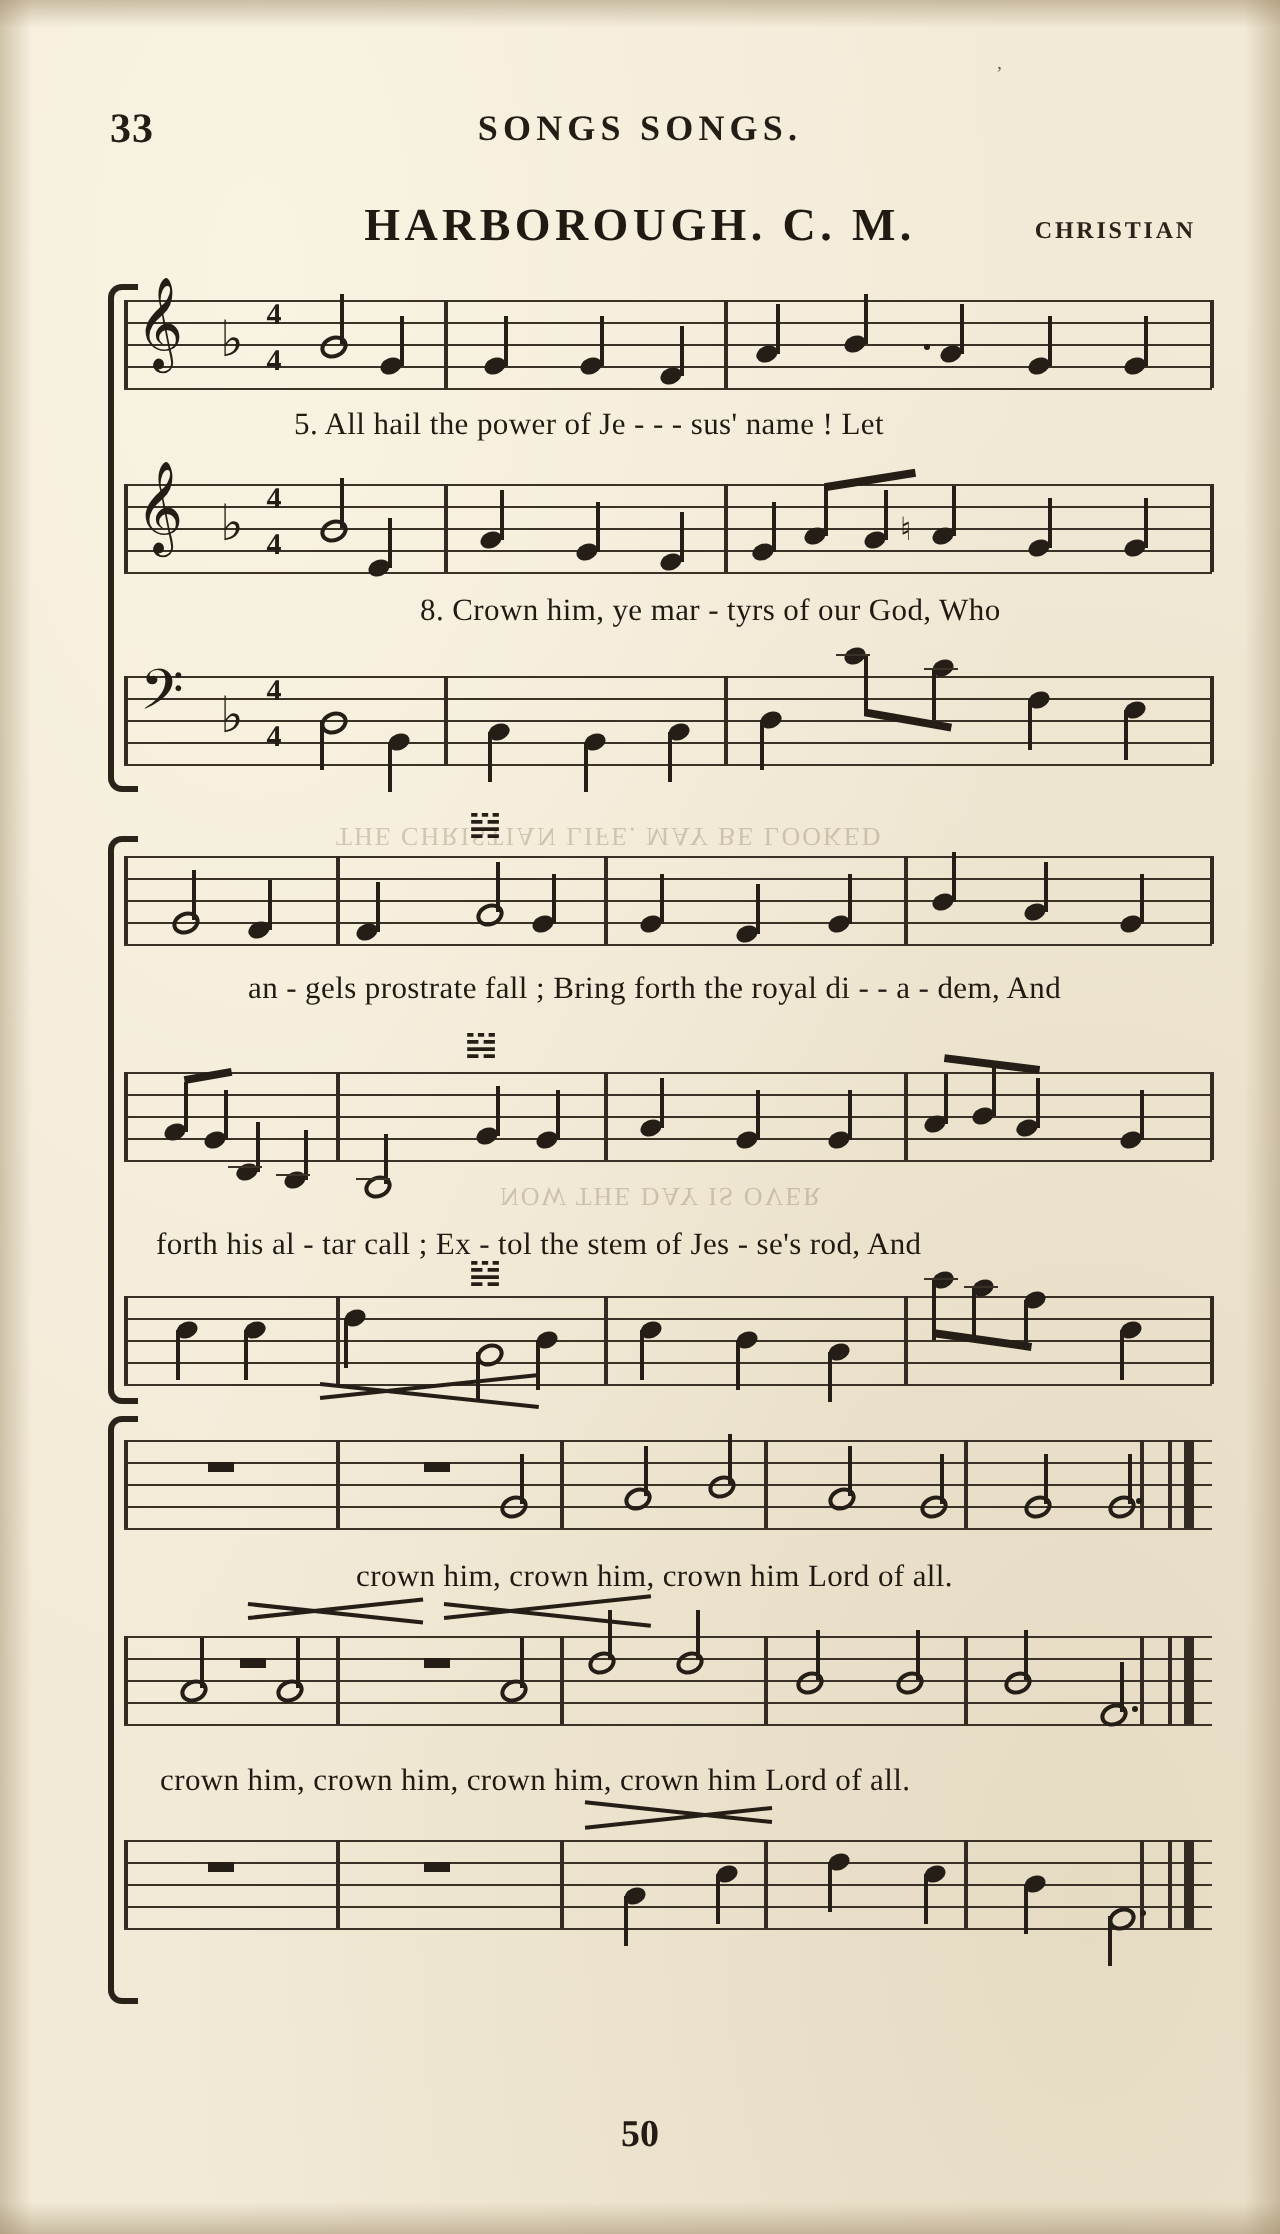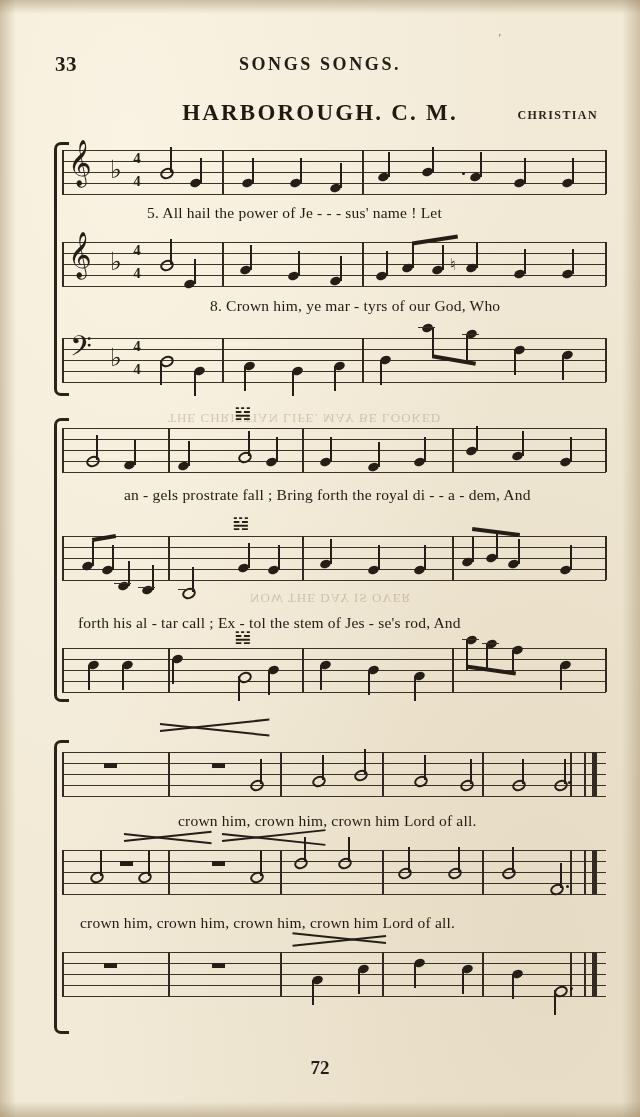--- a/index.html
+++ b/index.html
@@ -512,21 +512,21 @@
       <div class="stem" style="left:450px; top:2px; height:22px;"></div>
       <div class="ledger" style="left:400px; top:-9px;"></div>
       <div class="ledger" style="left:420px; top:-5px;"></div>
       <div class="note" style="left:498px; top:13px;"></div>
       <div class="stem" style="left:498px; top:17px;"></div>
       <div class="beam" style="left:404px; top:20px; width:50px; transform:rotate(8deg);"></div>
       <div class="fermata" style="left:172px; top:-20px;">𝍆</div>
     </div>
   </div>
 
-  <div class="system" id="sys3" style="top:740px; height:290px;">
+  <div class="system" id="sys3" style="top:708px; height:290px;">
     <div class="brace" style="height:288px;"></div>
 
     <div class="hairpin" style="left:98px; top:-18px; width:110px;">
       <div class="a"></div>
         <div class="b"></div>
     </div>
 
     <div class="stave" style="top:12px;">
       <div class="ln"></div>
         <div class="ln"></div>
@@ -641,14 +641,14 @@
       <div class="note" style="left:400px; top:13px;"></div>
       <div class="stem" style="left:400px; top:17px;"></div>
       <div class="note" style="left:450px; top:18px;"></div>
       <div class="stem" style="left:450px; top:22px;"></div>
       <div class="note hollow" style="left:492px; top:34px;"></div>
       <div class="stem" style="left:492px; top:38px;"></div>
       <div class="dot" style="left:508px; top:35px;"></div>
     </div>
   </div>
 
-  <div class="folio-bottom">72</div>
+  <div class="folio-bottom">50</div>
 </div>
 
 </body></html>

